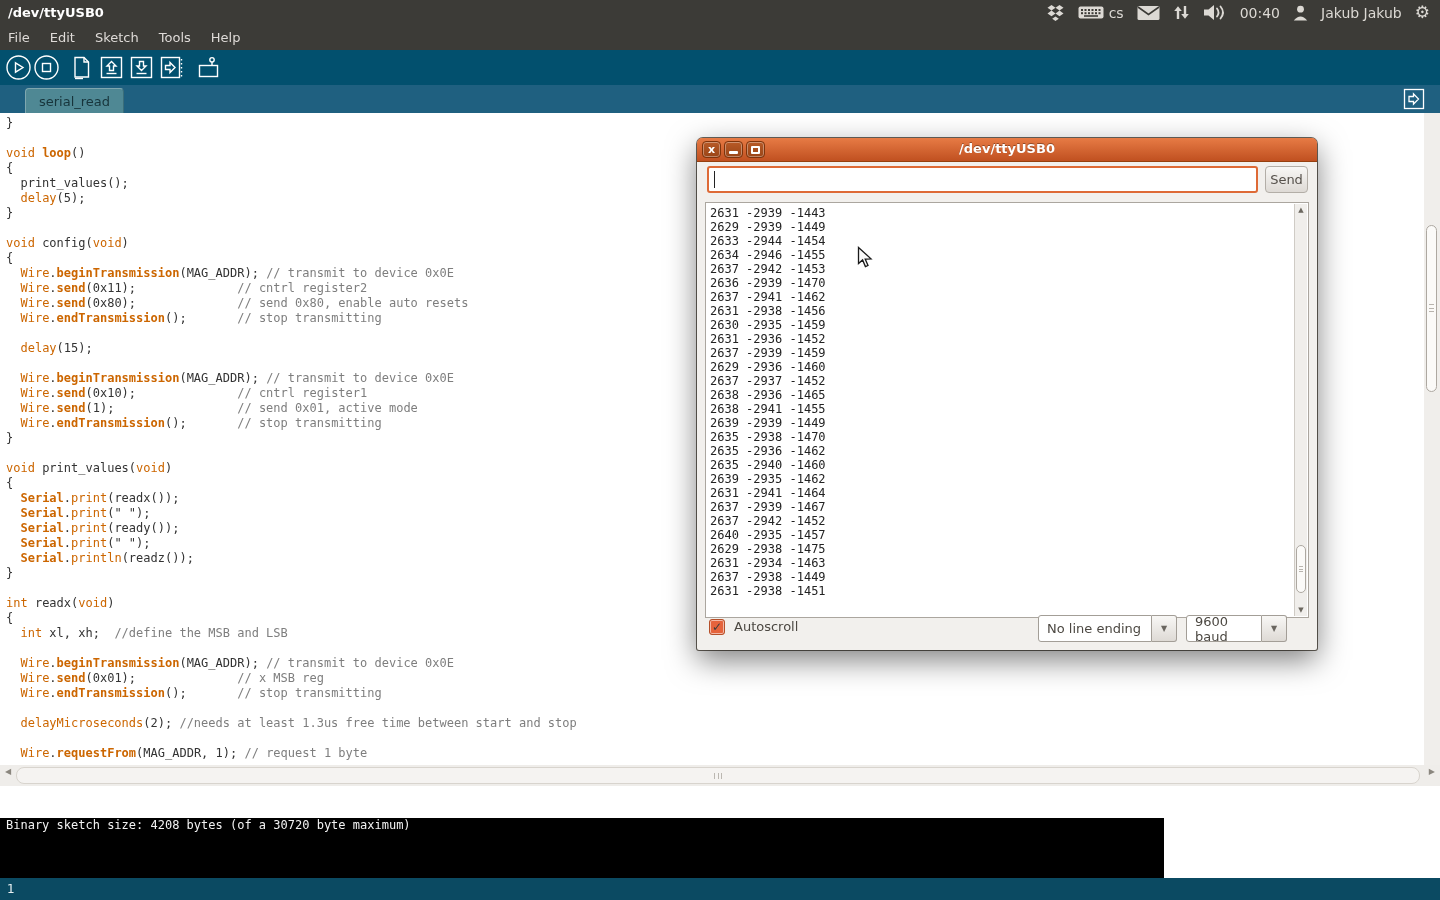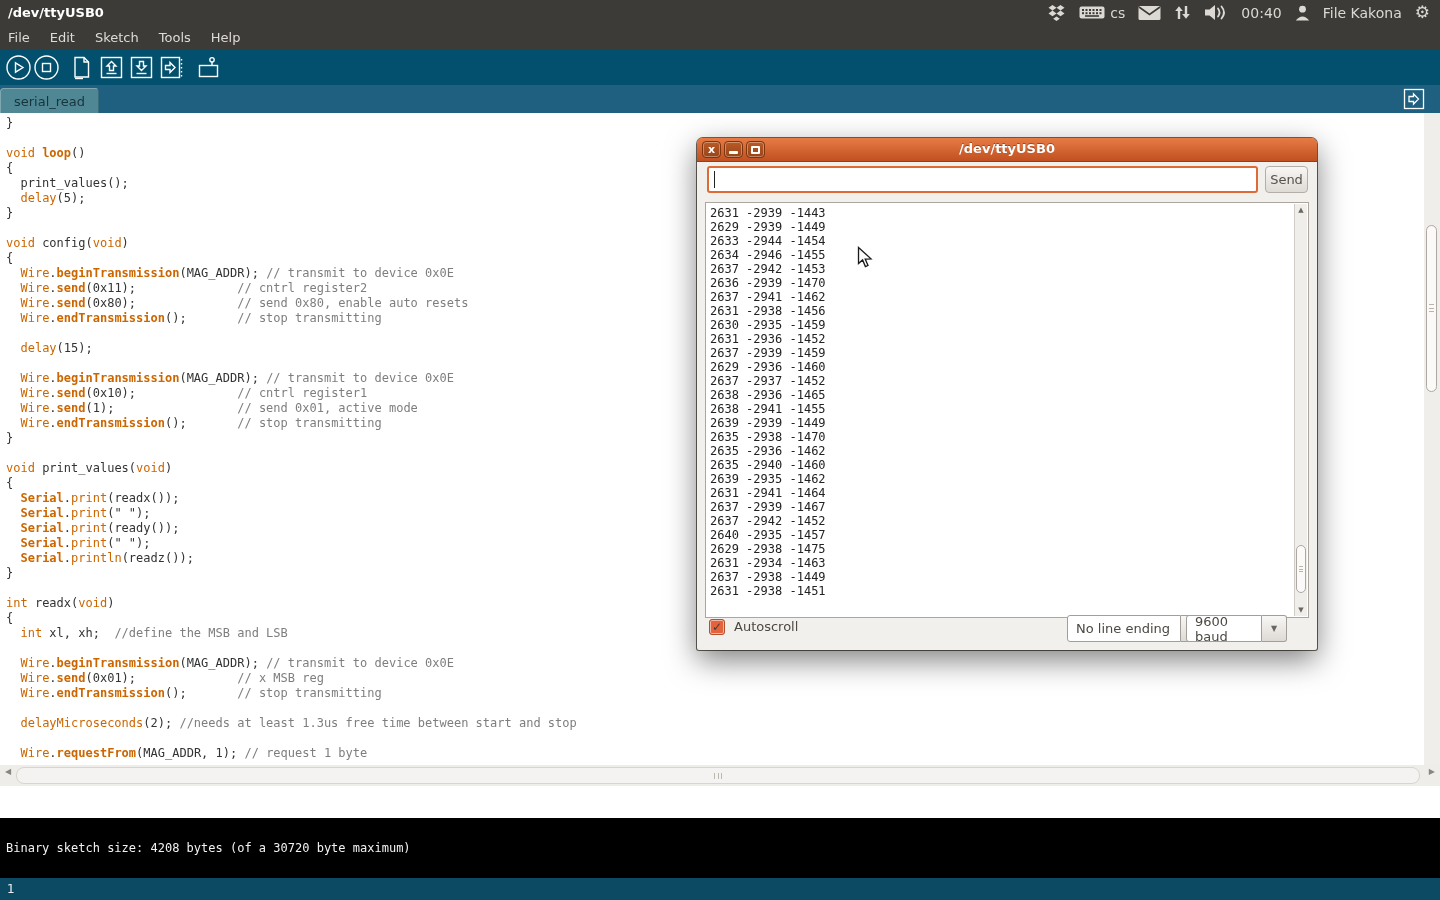--- a/index.html
+++ b/index.html
@@ -26,21 +26,21 @@
   .toolbar { position:absolute; left:0; top:50px; width:1440px; height:35px;
     background:var(--toolbar-bg,#02506E); display:flex; align-items:center; padding-left:5px; }
   .tbtn { width:27px; height:27px; margin-right:1px; display:flex; align-items:center; justify-content:center; }
   .tbtn.sq { margin-right:3px; }
   .tbtn svg { display:block; }
   .tb-gap { width:7px; }
 
   
   .tabbar { position:absolute; left:0; top:85px; width:1440px; height:28px;
     background:var(--tabbar-bg,#1F6080); }
-  .tab { position:absolute; left:0; top:3px; width:99px; height:25px;
+  .tab { position:absolute; left:25px; top:3px; width:99px; height:25px;
     background:var(--tab-bg,#4F8894); border-radius:4px 4px 0 0;
     border-top:1px solid #7FA7AF; border-left:1px solid #7FA7AF; border-right:1px solid #3A6E7A;
     display:flex; align-items:center; justify-content:center;
     color:#17343B; font-size:13px; }
   .sm-toggle { position:absolute; right:15px; top:3px; width:22px; height:22px; }
 
   
   .editor { position:absolute; left:0; top:113px; width:1424px; height:652px; background:#fff; overflow:hidden; }
   .code { font-family:"DejaVu Sans Mono","Liberation Mono",monospace; font-size:12px; line-height:15px;
     padding:3px 0 0 6px; white-space:pre; }
@@ -66,23 +66,23 @@
   .hthumb { position:absolute; left:16px; top:2px; width:1404px; height:17px;
     background:#F5F3F1; border:1px solid #D8D4CE; border-radius:8px; }
   .hthumb .grip { position:absolute; left:50%; top:5px; width:8px; height:6px; margin-left:-4px;
     border-left:1px solid #BBB7B1; border-right:1px solid #BBB7B1; }
   .hthumb .grip::after { content:""; position:absolute; left:3px; top:0; height:6px; border-left:1px solid #BBB7B1; }
 
   
   .statusbar { position:absolute; left:0; top:786px; width:1440px; height:32px;
     background:var(--status-bg,#53909B); color:#FFFFFF; font-size:13px;
     display:flex; align-items:center; padding-left:8px; }
-  .console { position:absolute; left:0; top:818px; width:1440px; height:60px;
+  .console { position:absolute; left:0; top:818px; width:1164px; height:60px;
     background:var(--console-bg,#000000); color:#F2F2F2;
-    font-family:"DejaVu Sans Mono","Liberation Mono",monospace; font-size:12px; padding:23px 0 0 6px; }
+    font-family:"DejaVu Sans Mono","Liberation Mono",monospace; font-size:12px; padding:0 0 0 6px; }
   .footer { position:absolute; left:0; top:878px; width:1440px; height:22px;
     background:var(--footer-bg,#0B4A62); color:#E8F0F2; font-size:12px;
     display:flex; align-items:center; padding-left:7px; }
 
   
   .smwin { position:absolute; left:697px; top:138px; width:620px; height:512px;
     background:var(--window-bg,#F2F0ED); border-radius:6px 6px 2px 2px;
     box-shadow:0 10px 30px rgba(0,0,0,.5), 0 0 0 1px #6B665E; }
   .smtitle { position:absolute; left:0; top:0; width:100%; height:24px;
     background:linear-gradient(var(--titlebar-top,#E77B45),var(--titlebar-bottom,#C05020));
@@ -127,21 +127,21 @@
     box-shadow:inset 0 0 0 1px rgba(255,255,255,.55);
     display:flex; align-items:center; justify-content:center;
     color:#3D3D3D; font-size:12px; font-weight:bold; }
   .cb-label { position:absolute; left:37px; top:4px; font-size:13px; color:#4C4842; }
   .dd { position:absolute; top:0; height:27px; display:flex; }
   .dd-field { height:27px; background:#fff; border:1px solid #A39E97; border-radius:3px 0 0 3px;
     font-size:13px; color:#4C4842; display:flex; align-items:center; padding-left:8px; }
   .dd-btn { width:25px; height:27px; background:linear-gradient(#F8F7F5,#DEDAD5);
     border:1px solid #A39E97; border-left:none; border-radius:0 3px 3px 0;
     display:flex; align-items:center; justify-content:center; font-size:8px; color:#6A6660; }
-  .dd.ending { left:341px; } .dd.ending .dd-field { width:114px;margin-left:29px; }
+  .dd.ending { left:341px; } .dd.ending .dd-field { width:114px; }
   .dd.baud { left:489px; } .dd.baud .dd-field { width:76px; }
 
   .cursor { position:absolute; left:857px; top:246px; }
 </style>
 </head>
 <body>
 
 <div class="screen">
 
   <div class="panel">
@@ -197,21 +197,21 @@
             <path d="M14 4.5 q3 4 0 8 M17.5 2.5 q5 6 0 12" fill="none" stroke="#DCD9D4" stroke-width="1.8" stroke-linecap="round"></path>
           </svg>
         </span>
       <span class="txt">00:40</span>
       <span>
           <svg width="15" height="16" viewBox="0 0 15 16">
             <circle cx="7.5" cy="4.2" r="3.4" fill="#DCD9D4"></circle>
             <path d="M0.8 15.5 Q7.5 7.5 14.2 15.5 Z" fill="#DCD9D4"></path>
           </svg>
         </span>
-      <span class="txt">File Kakona</span>
+      <span class="txt">Jakub Jakub</span>
       <span class="gear-glyph">⚙</span>
     </div>
   </div>
 
   <div class="menubar" id="menubar">
       <span class="menu-item">File</span>
       <span class="menu-item">Edit</span>
       <span class="menu-item">Sketch</span>
       <span class="menu-item">Tools</span>
       <span class="menu-item">Help</span>

